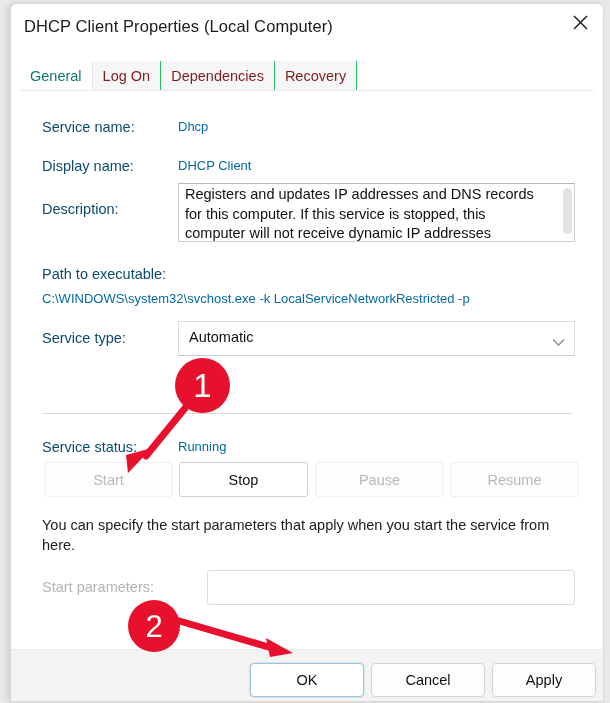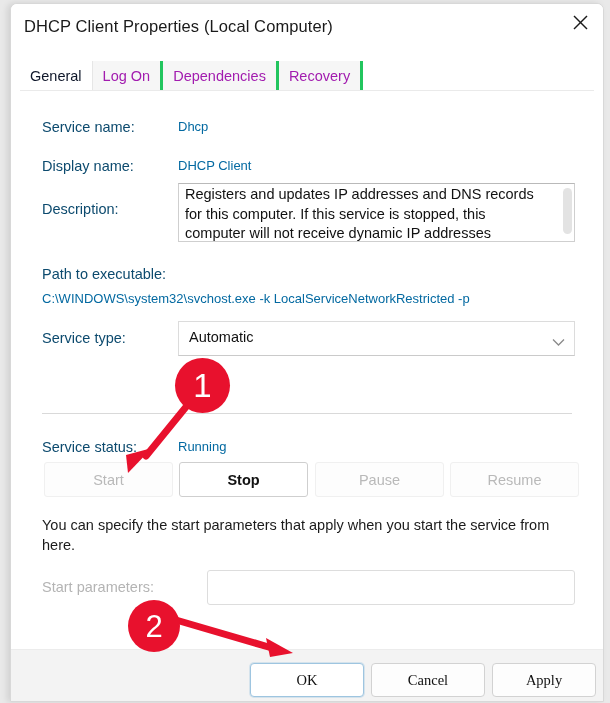--- a/index.html
+++ b/index.html
@@ -72,29 +72,29 @@
     height: 30px;
     display: flex;
     align-items: stretch;
   }
   .tab {
     position: relative;
     display: flex;
     align-items: center;
     padding: 0 10px;
     font-size: 14.5px;
-    color: #a21caf;
+    color: #7f1d1d;
     background: #f6f6f6;
-    border-right: 3px solid #22c55e;
+    border-right: 1px solid #22c55e;
     cursor: default;
     white-space: nowrap;
   }
   .tab.active {
     background: #ffffff;
-    color: #0f172a;
+    color: #0f766e;
     border-right: 1px solid #e6e6e6;
   }
   .tabstrip-underline {
     position: absolute;
     left: 9px;
     top: 86px;
     width: 574px;
     height: 1px;
     background: #eaeaea;
   }
@@ -209,21 +209,20 @@
     align-items: center;
     justify-content: center;
     font-size: 14.5px;
     color: #b9b9b9;
     cursor: default;
   }
   .svc-btn.enabled {
     background: #ffffff;
     border: 1px solid #cfcfcf;
     color: #111111;
-    font-weight: bold;
   }
 
   
   .param-input {
     position: absolute;
     left: 187px;
     top: 479px;
     width: 366px;
     height: 33px;
     background: #ffffff;
@@ -258,21 +257,20 @@
     height: 32px;
     background: #fdfdfd;
     border: 1px solid #d2d2d2;
     border-radius: 4px;
     display: flex;
     align-items: center;
     justify-content: center;
     font-size: 14.5px;
     color: #101010;
     cursor: default;
-    font-family: Liberation Serif, serif;
   }
   .foot-btn.primary {
     border: 1px solid #9ec5e0;
     box-shadow: 0 0 0 1px rgba(158,197,224,0.35);
     background: #ffffff;
   }
 
   
   .overlay {
     position: absolute;

